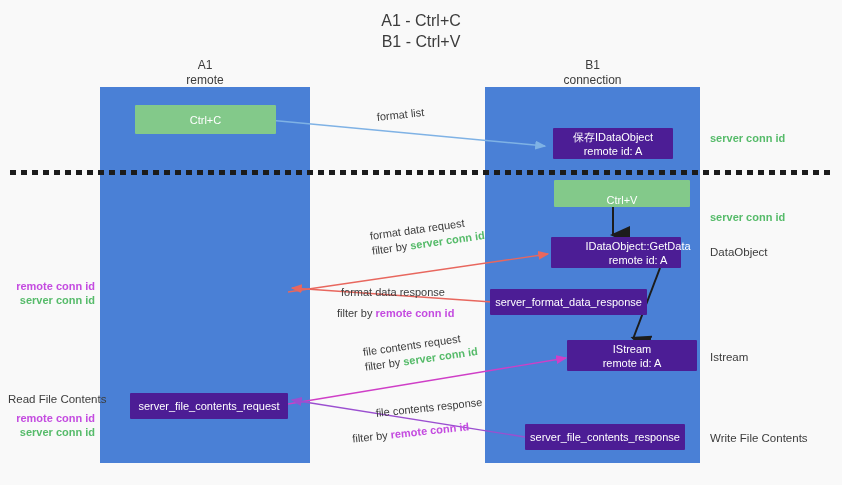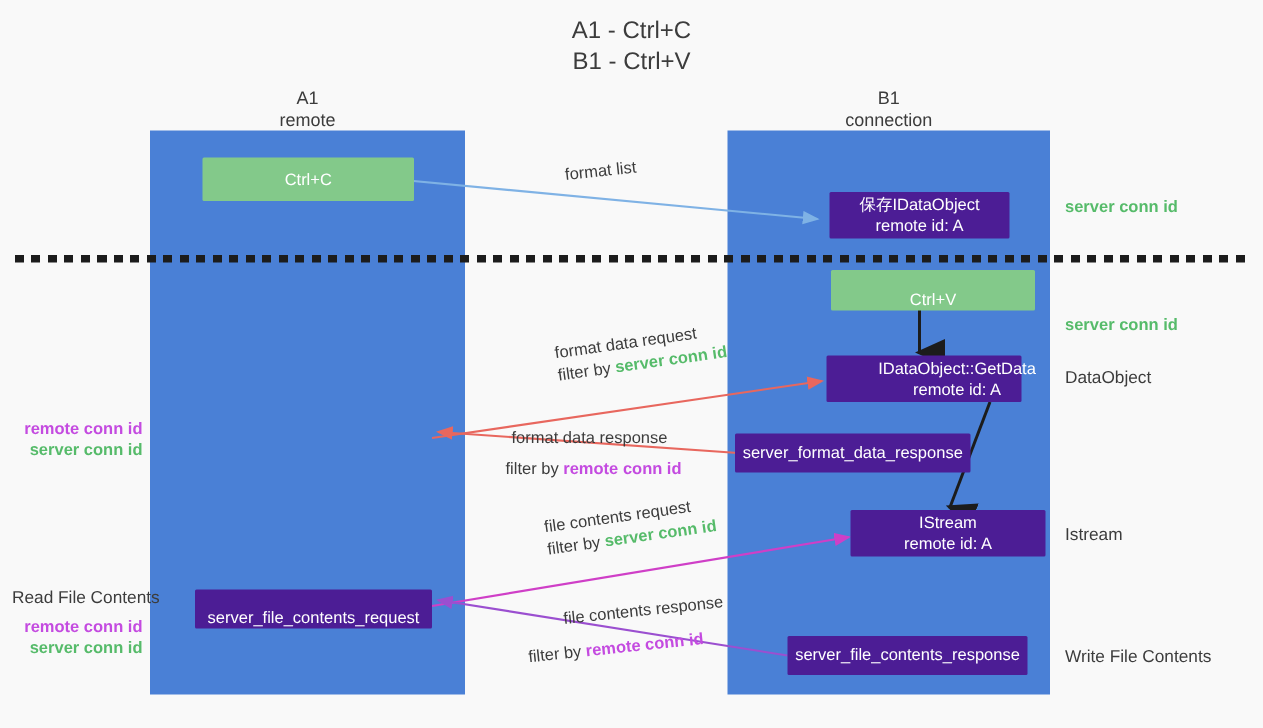--- a/index.html
+++ b/index.html
@@ -183,21 +183,21 @@
 
   <div class="abs node orange" style="left:490px; top:289px; width:157px; height:26px;">
     <span>server_format_data_response</span>
   </div>
 
   <div class="abs node orange" style="left:567px; top:340px; width:130px; height:31px;">
     <span>IStream</span>
     <span class="l2">remote id: A</span>
   </div>
 
-  <div class="abs node orange" style="left:130px; top:393px; width:158px; height:26px;justify-content:flex-end;">
+  <div class="abs node orange" style="left:130px; top:393px; width:158px; height:26px;">
     <span>server_file_contents_request</span>
   </div>
 
   <div class="abs node orange" style="left:525px; top:424px; width:160px; height:26px;">
     <span>server_file_contents_response</span>
   </div>
 
   <div class="abs edge-label rot-up-s" style="left:376px; top:110px;">
     <span>format list</span>
   </div>

